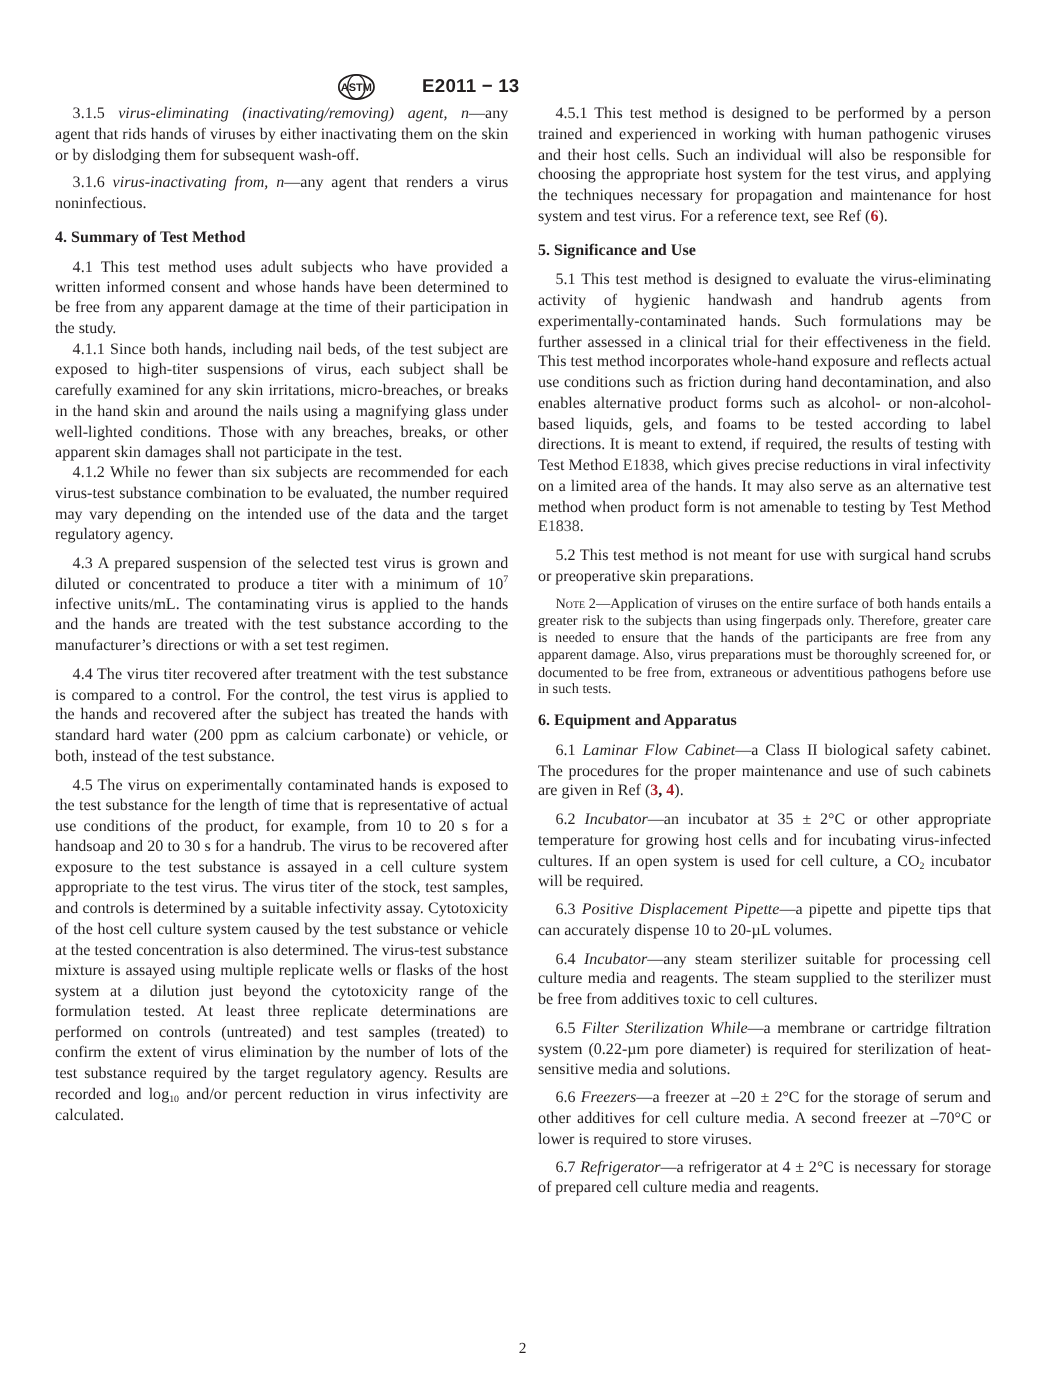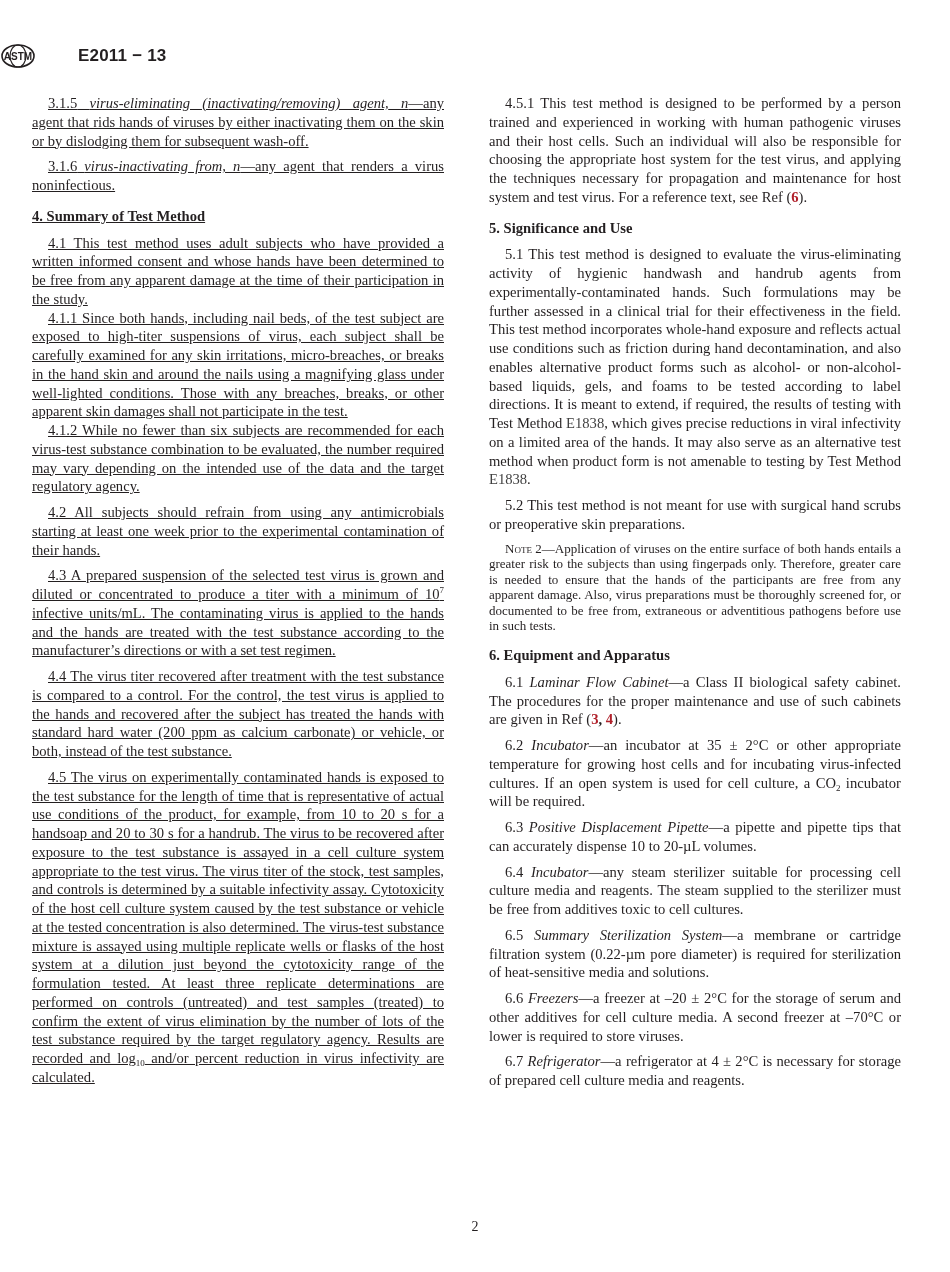--- a/index.html
+++ b/index.html
@@ -1,23 +1,23 @@
 <!DOCTYPE html>
 <html><head>
 <meta charset="utf-8">
 <style>
   html, body { margin:0; padding:0; background:#ffffff; }
   body { width:950px; height:1272px; position:relative; overflow:hidden;
          font-family:"Liberation Serif","DejaVu Serif",serif; color:#231f20; }
-  .header { position:absolute; top:43px; left:0; width:778px; text-align:left; height:28px; }
+  .header { position:absolute; top:66px; left:0; width:778px; text-align:center; height:28px; }
   .header-inner { display:inline-flex; align-items:center; gap:6px; }
   .logo { width:36px; height:26px; }
   .designation { font-family:"Liberation Sans","DejaVu Sans",sans-serif; font-weight:bold; font-size:17px; color:#231f20; letter-spacing:0.2px;padding-left:36px; }
   .col { position:absolute; top:94px; width:412px; font-size:14.6px; line-height:18.75px; text-align:justify; }
-  .col-left { left:32px;text-decoration:underline; }
+  .col-left { left:50px; }
   .col-right { left:489px; }
   .para { margin:0 0 7px 0; text-indent:16px; }
   .para.tight { margin-bottom:0; }
   .heading { font-weight:bold; font-size:14.6px; margin:12px 0 8px 0; text-indent:0; }
   .note { font-size:13px; line-height:15.6px; text-indent:16px; margin:0 0 10px 0; text-align:justify; }
   .note .smallcaps { font-variant:small-caps; }
   i, .it { font-style:italic; }
   .link { color:#404040; }
   .bold-link { color:#b0202a; font-weight:bold; }
   sup { font-size:9px; vertical-align:6px; line-height:0; }
@@ -39,37 +39,36 @@
 </div>
 
 <div class="col col-left">
   <p class="para"><span>3.1.5</span> <i>virus-eliminating (inactivating/removing) agent,</i> <i>n</i><span>—any agent that rids hands of viruses by either inactivating them on the skin or by dislodging them for subsequent wash-off.</span></p>
   <p class="para"><span>3.1.6</span> <i>virus-inactivating from, n</i><span>—any agent that renders a virus noninfectious.</span></p>
 
   <div class="heading">4.  Summary of Test Method</div>
   <p class="para tight">4.1  This test method uses adult subjects who have provided a written informed consent and whose hands have been determined to be free from any apparent damage at the time of their participation in the study.</p>
   <p class="para tight">4.1.1 Since both hands, including nail beds, of the test subject are exposed to high-titer suspensions of virus, each subject shall be carefully examined for any skin irritations, micro-breaches, or breaks in the hand skin and around the nails using a magnifying glass under well-lighted conditions. Those with any breaches, breaks, or other apparent skin damages shall not participate in the test.</p>
   <p class="para">4.1.2  While no fewer than six subjects are recommended for each virus-test substance combination to be evaluated, the number required may vary depending on the intended use of the data and the target regulatory agency.</p>
-  <p class="para">4.2  All subjects should refrain from using any antimicrobials starting at least one week prior to the experimental contamination of their hands.</p>
   <p class="para"><span>4.3  A prepared suspension of the selected test virus is grown and diluted or concentrated to produce a titer with a minimum of 10</span><sup>7</sup><span> infective units/mL. The contaminating virus is applied to the hands and the hands are treated with the test substance according to the manufacturer’s directions or with a set test regimen.</span></p>
   <p class="para">4.4 The virus titer recovered after treatment with the test substance is compared to a control. For the control, the test virus is applied to the hands and recovered after the subject has treated the hands with standard hard water (200 ppm as calcium carbonate) or vehicle, or both, instead of the test substance.</p>
   <p class="para"><span>4.5 The virus on experimentally contaminated hands is exposed to the test substance for the length of time that is representative of actual use conditions of the product, for example, from 10 to 20 s for a handsoap and 20 to 30 s for a handrub. The virus to be recovered after exposure to the test substance is assayed in a cell culture system appropriate to the test virus. The virus titer of the stock, test samples, and controls is determined by a suitable infectivity assay. Cytotoxicity of the host cell culture system caused by the test substance or vehicle at the tested concentration is also determined. The virus-test substance mixture is assayed using multiple replicate wells or flasks of the host system at a dilution just beyond the cytotoxicity range of the formulation tested. At least three replicate determinations are performed on controls (untreated) and test samples (treated) to confirm the extent of virus elimination by the number of lots of the test substance required by the target regulatory agency. Results are recorded and log</span><sub>10</sub><span> and/or percent reduction in virus infectivity are calculated.</span></p>
 </div>
 
 <div class="col col-right">
   <p class="para"><span>4.5.1 This test method is designed to be performed by a person trained and experienced in working with human pathogenic viruses and their host cells. Such an individual will also be responsible for choosing the appropriate host system for the test virus, and applying the techniques necessary for propagation and maintenance for host system and test virus. For a reference text, see Ref (</span><span class="bold-link">6</span><span>).</span></p>
 
   <div class="heading">5.  Significance and Use</div>
   <p class="para"><span>5.1 This test method is designed to evaluate the virus-eliminating activity of hygienic handwash and handrub agents from experimentally-contaminated hands. Such formulations may be further assessed in a clinical trial for their effectiveness in the field. This test method incorporates whole-hand exposure and reflects actual use conditions such as friction during hand decontamination, and also enables alternative product forms such as alcohol- or non-alcohol-based liquids, gels, and foams to be tested according to label directions. It is meant to extend, if required, the results of testing with Test Method </span><span class="link">E1838</span><span>, which gives precise reductions in viral infectivity on a limited area of the hands. It may also serve as an alternative test method when product form is not amenable to testing by Test Method </span><span class="link">E1838</span><span>.</span></p>
   <p class="para">5.2  This test method is not meant for use with surgical hand scrubs or preoperative skin preparations.</p>
   <p class="note"><span class="smallcaps">Note</span><span> 2—Application of viruses on the entire surface of both hands entails a greater risk to the subjects than using fingerpads only. Therefore, greater care is needed to ensure that the hands of the participants are free from any apparent damage. Also, virus preparations must be thoroughly screened for, or documented to be free from, extraneous or adventitious pathogens before use in such tests.</span></p>
 
   <div class="heading">6.  Equipment and Apparatus</div>
   <p class="para"><span>6.1 </span><i>Laminar Flow Cabinet</i><span>—a Class II biological safety cabinet. The procedures for the proper maintenance and use of such cabinets are given in Ref (</span><span class="bold-link">3</span><b>, </b><span class="bold-link">4</span><span>).</span></p>
   <p class="para"><span>6.2 </span><i>Incubator</i><span>—an incubator at 35 ± 2°C or other appropriate temperature for growing host cells and for incubating virus-infected cultures. If an open system is used for cell culture, a CO</span><sub>2</sub><span> incubator will be required.</span></p>
   <p class="para"><span>6.3 </span><i>Positive Displacement Pipette</i><span>—a pipette and pipette tips that can accurately dispense 10 to 20-µL volumes.</span></p>
   <p class="para"><span>6.4 </span><i>Incubator</i><span>—any steam sterilizer suitable for processing cell culture media and reagents. The steam supplied to the sterilizer must be free from additives toxic to cell cultures.</span></p>
-  <p class="para"><span>6.5 </span><i>Summary Sterilization System</i><span>—a membrane or cartridge filtration system (0.22-µm pore diameter) is required for sterilization of heat-sensitive media and solutions.</span></p>
+  <p class="para"><span>6.5 </span><i>Filter Sterilization While</i><span>—a membrane or cartridge filtration system (0.22-µm pore diameter) is required for sterilization of heat-sensitive media and solutions.</span></p>
   <p class="para"><span>6.6 </span><i>Freezers</i><span>—a freezer at –20 ± 2°C for the storage of serum and other additives for cell culture media. A second freezer at –70°C or lower is required to store viruses.</span></p>
   <p class="para"><span>6.7 </span><i>Refrigerator</i><span>—a refrigerator at 4 ± 2°C is necessary for storage of prepared cell culture media and reagents.</span></p>
 </div>
 
 <div class="page-number">2</div>
 
 </body></html>

